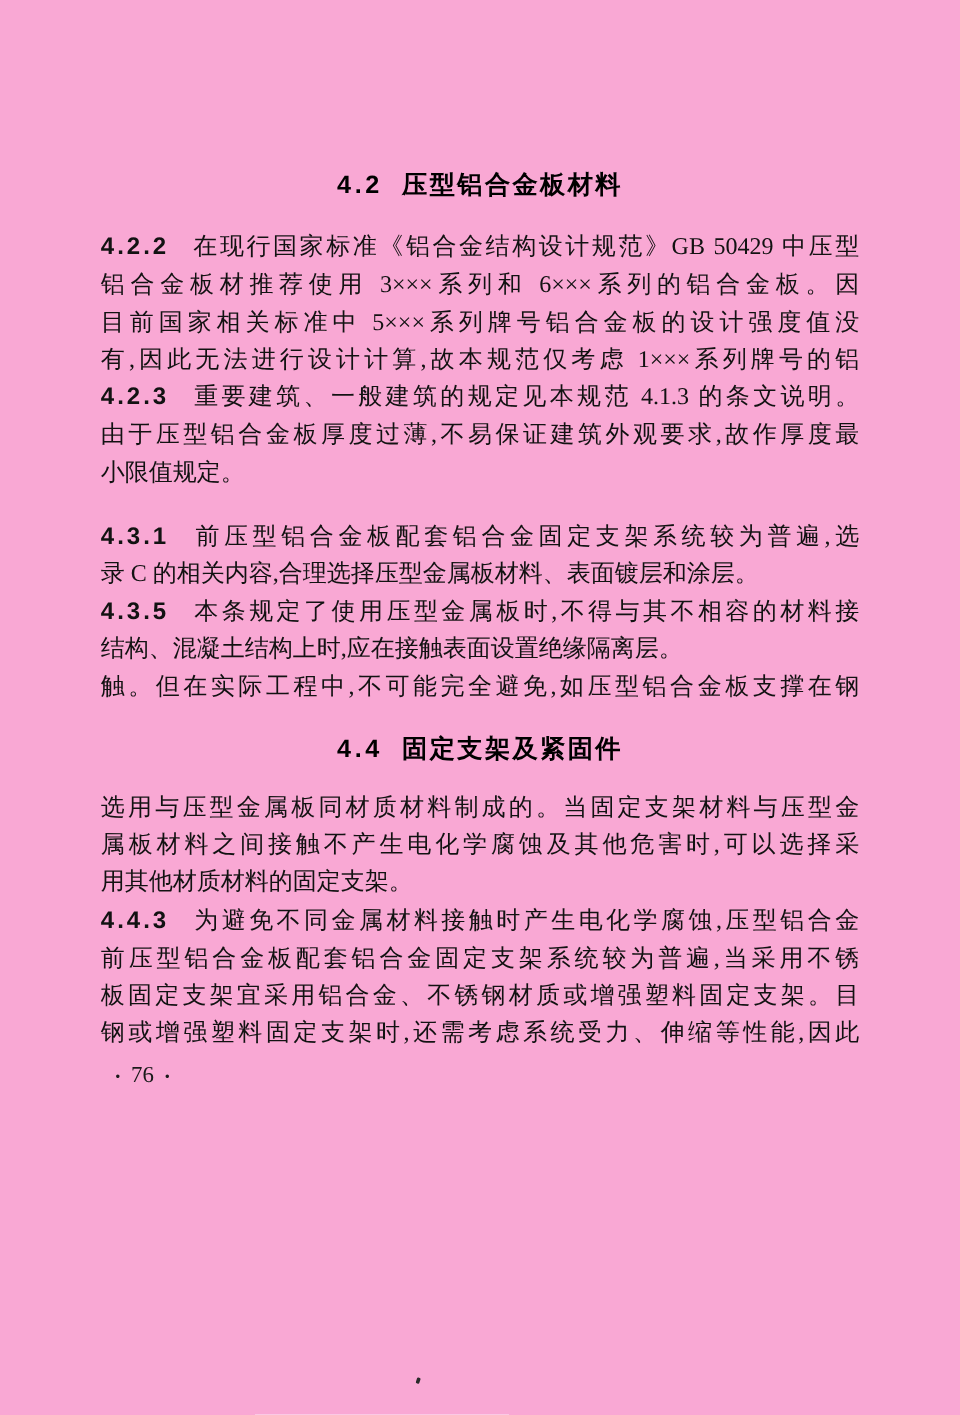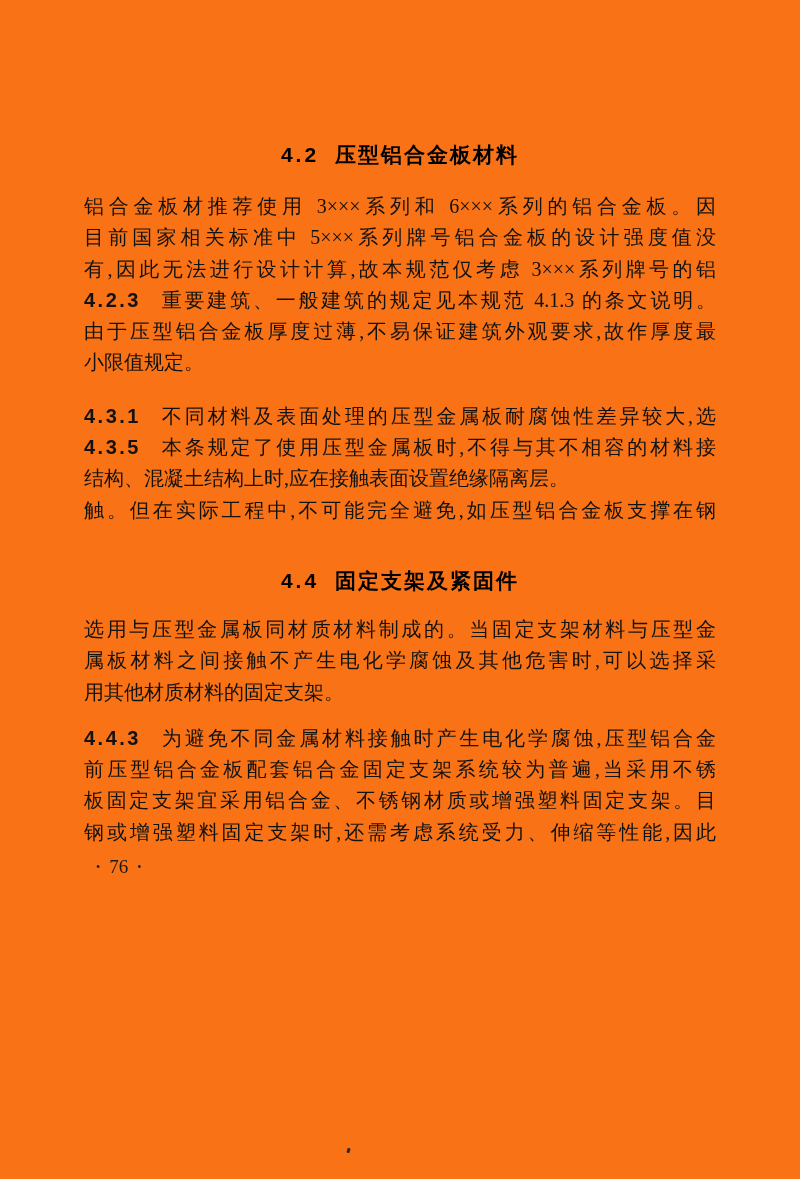--- a/index.html
+++ b/index.html
@@ -1,20 +1,20 @@
 <!DOCTYPE html>
 <html><head>
 <meta charset="utf-8">
 <style>
   html, body { margin: 0; padding: 0; background: #ffffff; }
   .page {
     position: relative;
     width: 800px;
     height: 1179px;
-    background: #f97316;
+    background: #f9a8d4;
     overflow: hidden;
     font-family: "Liberation Serif", "DejaVu Serif", serif;
     color: #121212;
   }
   .content {
     position: absolute;
     left: 84px;
     top: 0;
     width: 632px;
   }
@@ -48,23 +48,23 @@
     letter-spacing: 2.5px;
     padding-right: 18px;
     white-space: nowrap;
   }
   .h-42 { margin-top: 142px; }
   .p-422 { margin-top: 23px; }
   .p-423 { margin-top: 0; }
   .h-43 { margin-top: 27px; }
   .p-431 { margin-top: 22px; }
   .p-435 { margin-top: 0; }
-  .h-44 { margin-top: 42px; }
+  .h-44 { margin-top: 23px; }
   .p-441 { margin-top: 20px; }
-  .p-443 { margin-top: 15px; }
+  .p-443 { margin-top: 1px; }
   .footer {
     margin-top: 9px;
     padding-left: 12px;
     display: flex;
     align-items: center;
     gap: 9px;
     font-size: 19px;
     line-height: 20px;
     color: #1a1a1a;
   }
@@ -84,34 +84,36 @@
 <body>
 
 <div class="page">
   <div class="content">
 
     <h2 class="sec-heading h-42">
       <span class="h-num">4.2</span><span class="h-title">压型铝合金板材料</span>
     </h2>
 
     <div class="para p-422">
+      <div class="line"><span class="clause">4.2.2</span><span>在现行国家标准《铝合金结构设计规范》GB 50429 中压型</span></div>
       <div class="line"><span>铝合金板材推荐使用 3×××系列和 6×××系列的铝合金板。因</span></div>
       <div class="line"><span>目前国家相关标准中 5×××系列牌号铝合金板的设计强度值没</span></div>
-      <div class="line"><span>有,因此无法进行设计计算,故本规范仅考虑 3×××系列牌号的铝</span></div>
+      <div class="line"><span>有,因此无法进行设计计算,故本规范仅考虑 1×××系列牌号的铝</span></div>
     </div>
 
     <div class="para p-423">
       <div class="line"><span class="clause">4.2.3</span><span>重要建筑、一般建筑的规定见本规范 4.1.3 的条文说明。</span></div>
       <div class="line"><span>由于压型铝合金板厚度过薄,不易保证建筑外观要求,故作厚度最</span></div>
       <div class="line end"><span>小限值规定。</span></div>
     </div>
 
 
     <div class="para p-431">
-      <div class="line"><span class="clause">4.3.1</span><span>不同材料及表面处理的压型金属板耐腐蚀性差异较大,选</span></div>
+      <div class="line"><span class="clause">4.3.1</span><span>前压型铝合金板配套铝合金固定支架系统较为普遍,选</span></div>
+      <div class="line end"><span>录 C 的相关内容,合理选择压型金属板材料、表面镀层和涂层。</span></div>
     </div>
 
     <div class="para p-435">
       <div class="line"><span class="clause">4.3.5</span><span>本条规定了使用压型金属板时,不得与其不相容的材料接</span></div>
       <div class="line end"><span>结构、混凝土结构上时,应在接触表面设置绝缘隔离层。</span></div>
       <div class="line"><span>触。但在实际工程中,不可能完全避免,如压型铝合金板支撑在钢</span></div>
     </div>
 
     <h2 class="sec-heading h-44">
       <span class="h-num">4.4</span><span class="h-title">固定支架及紧固件</span>

